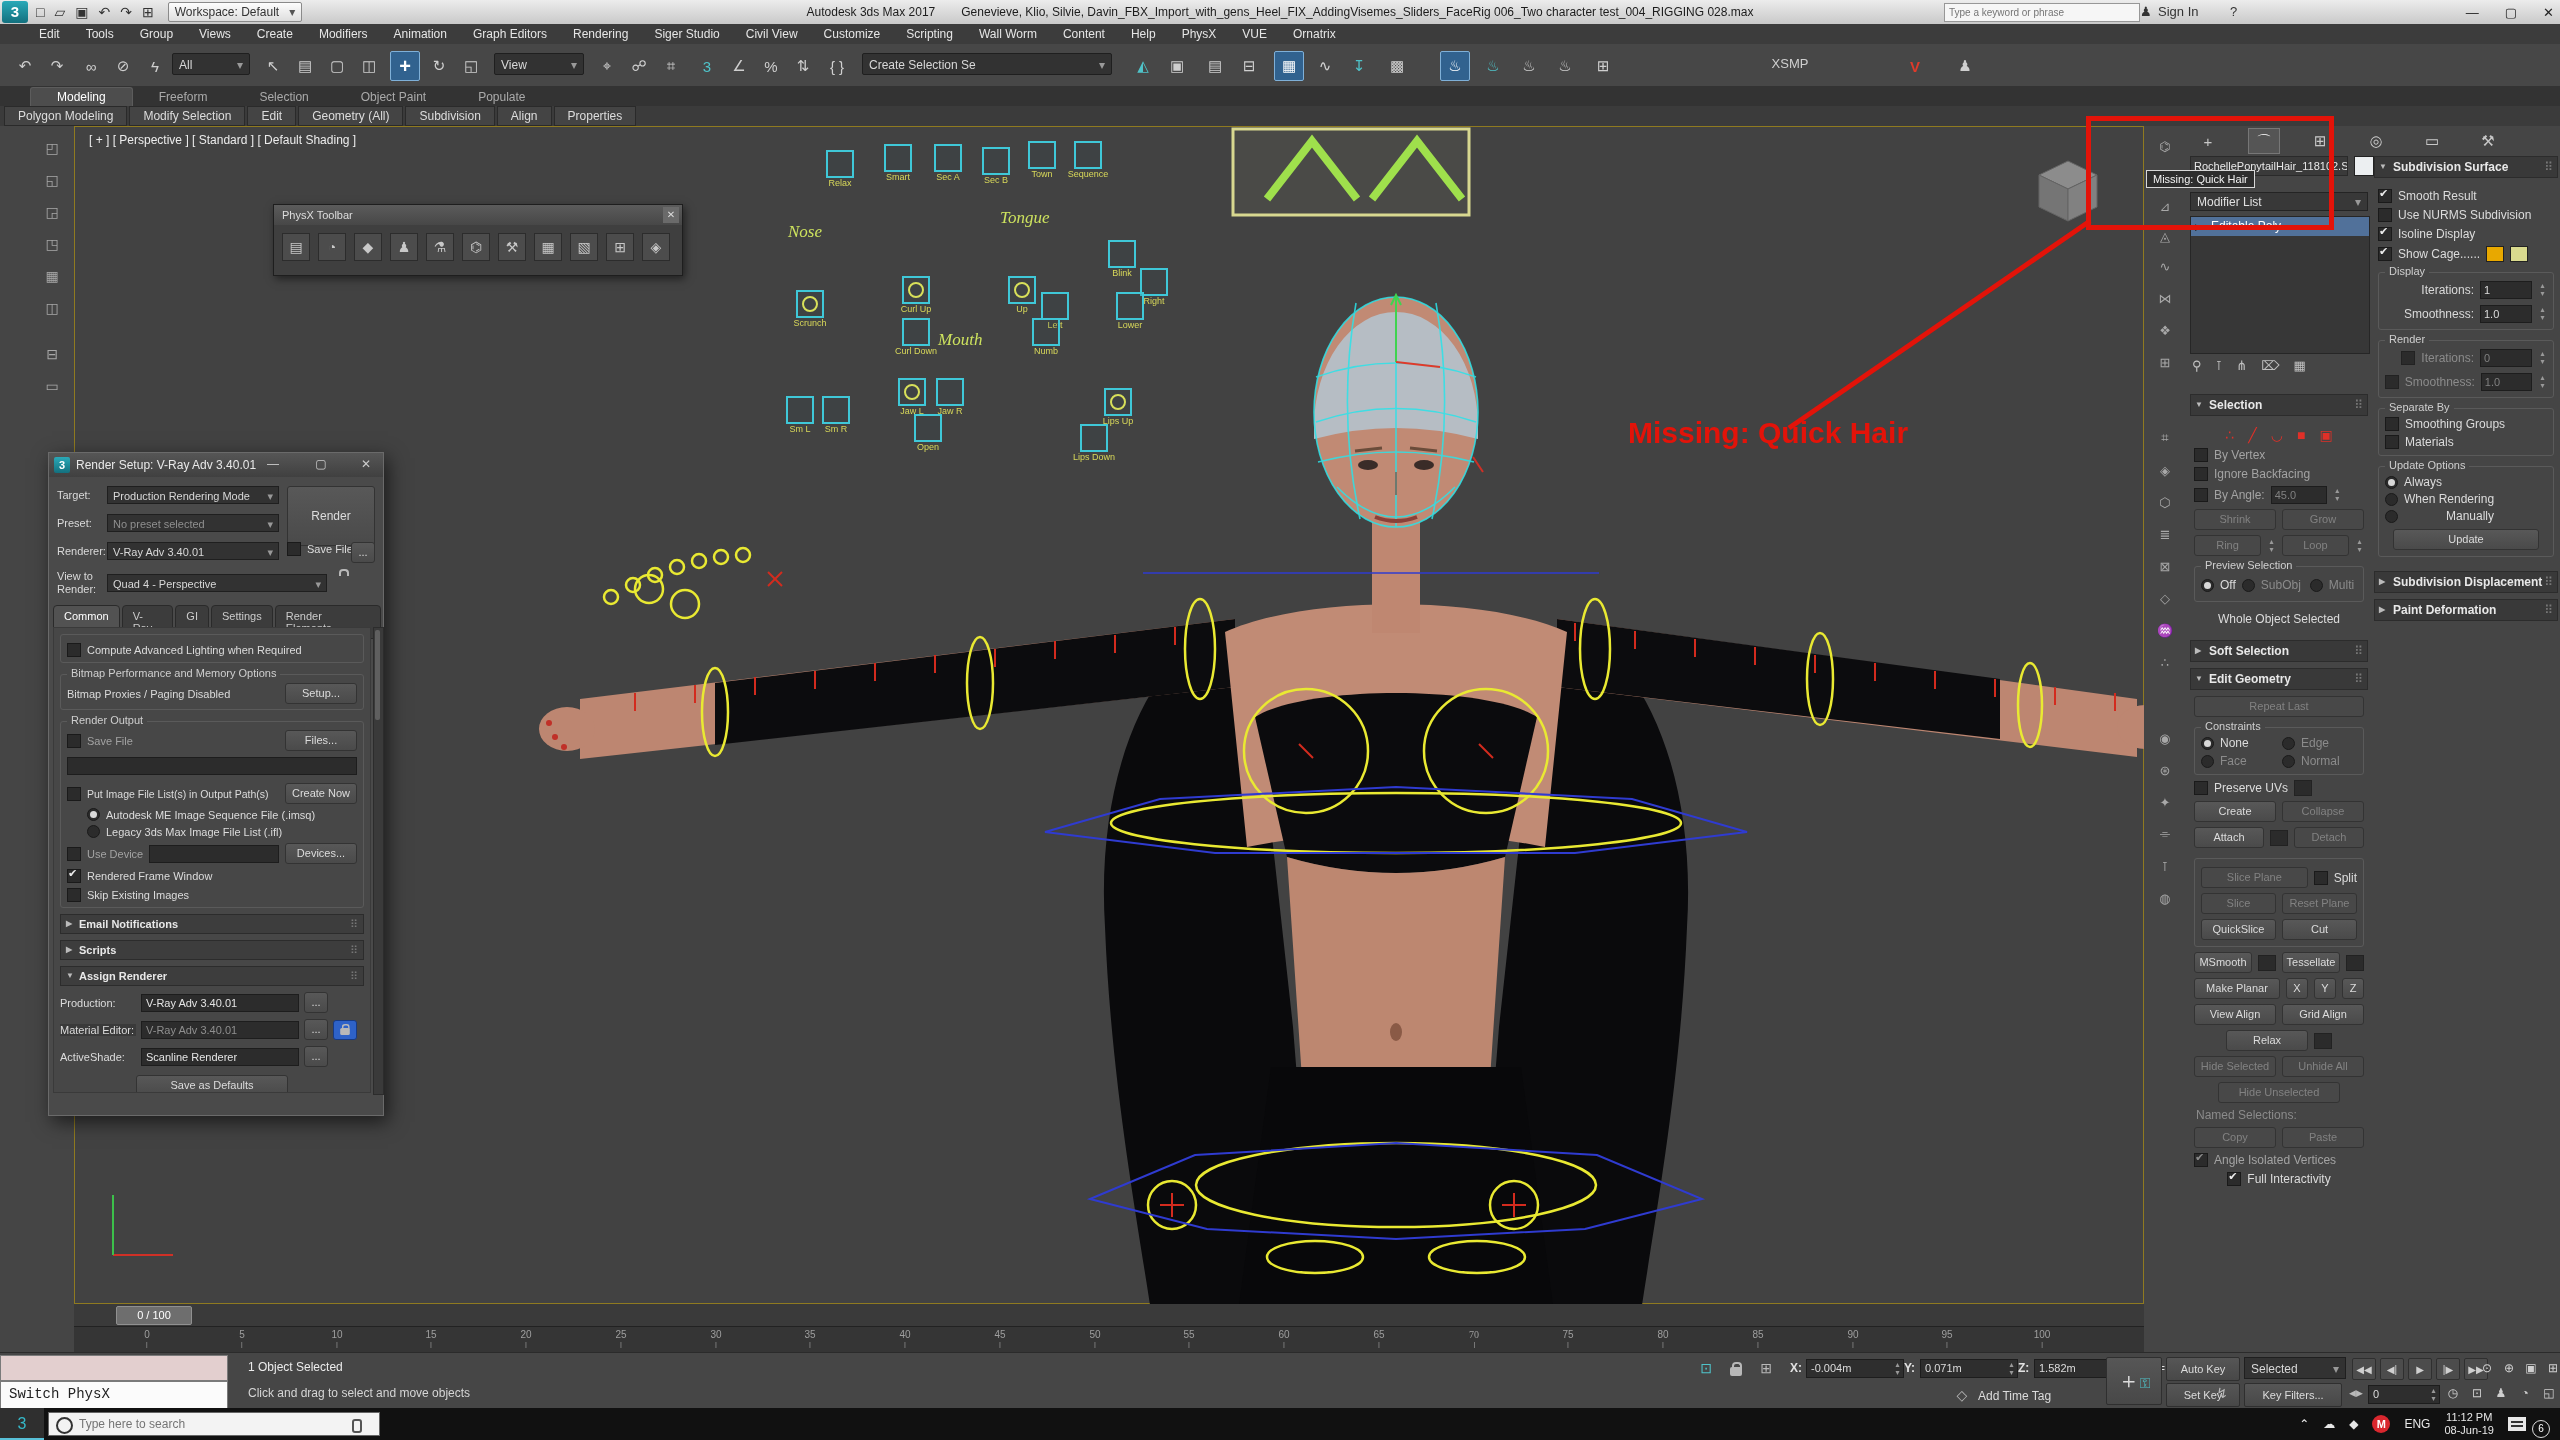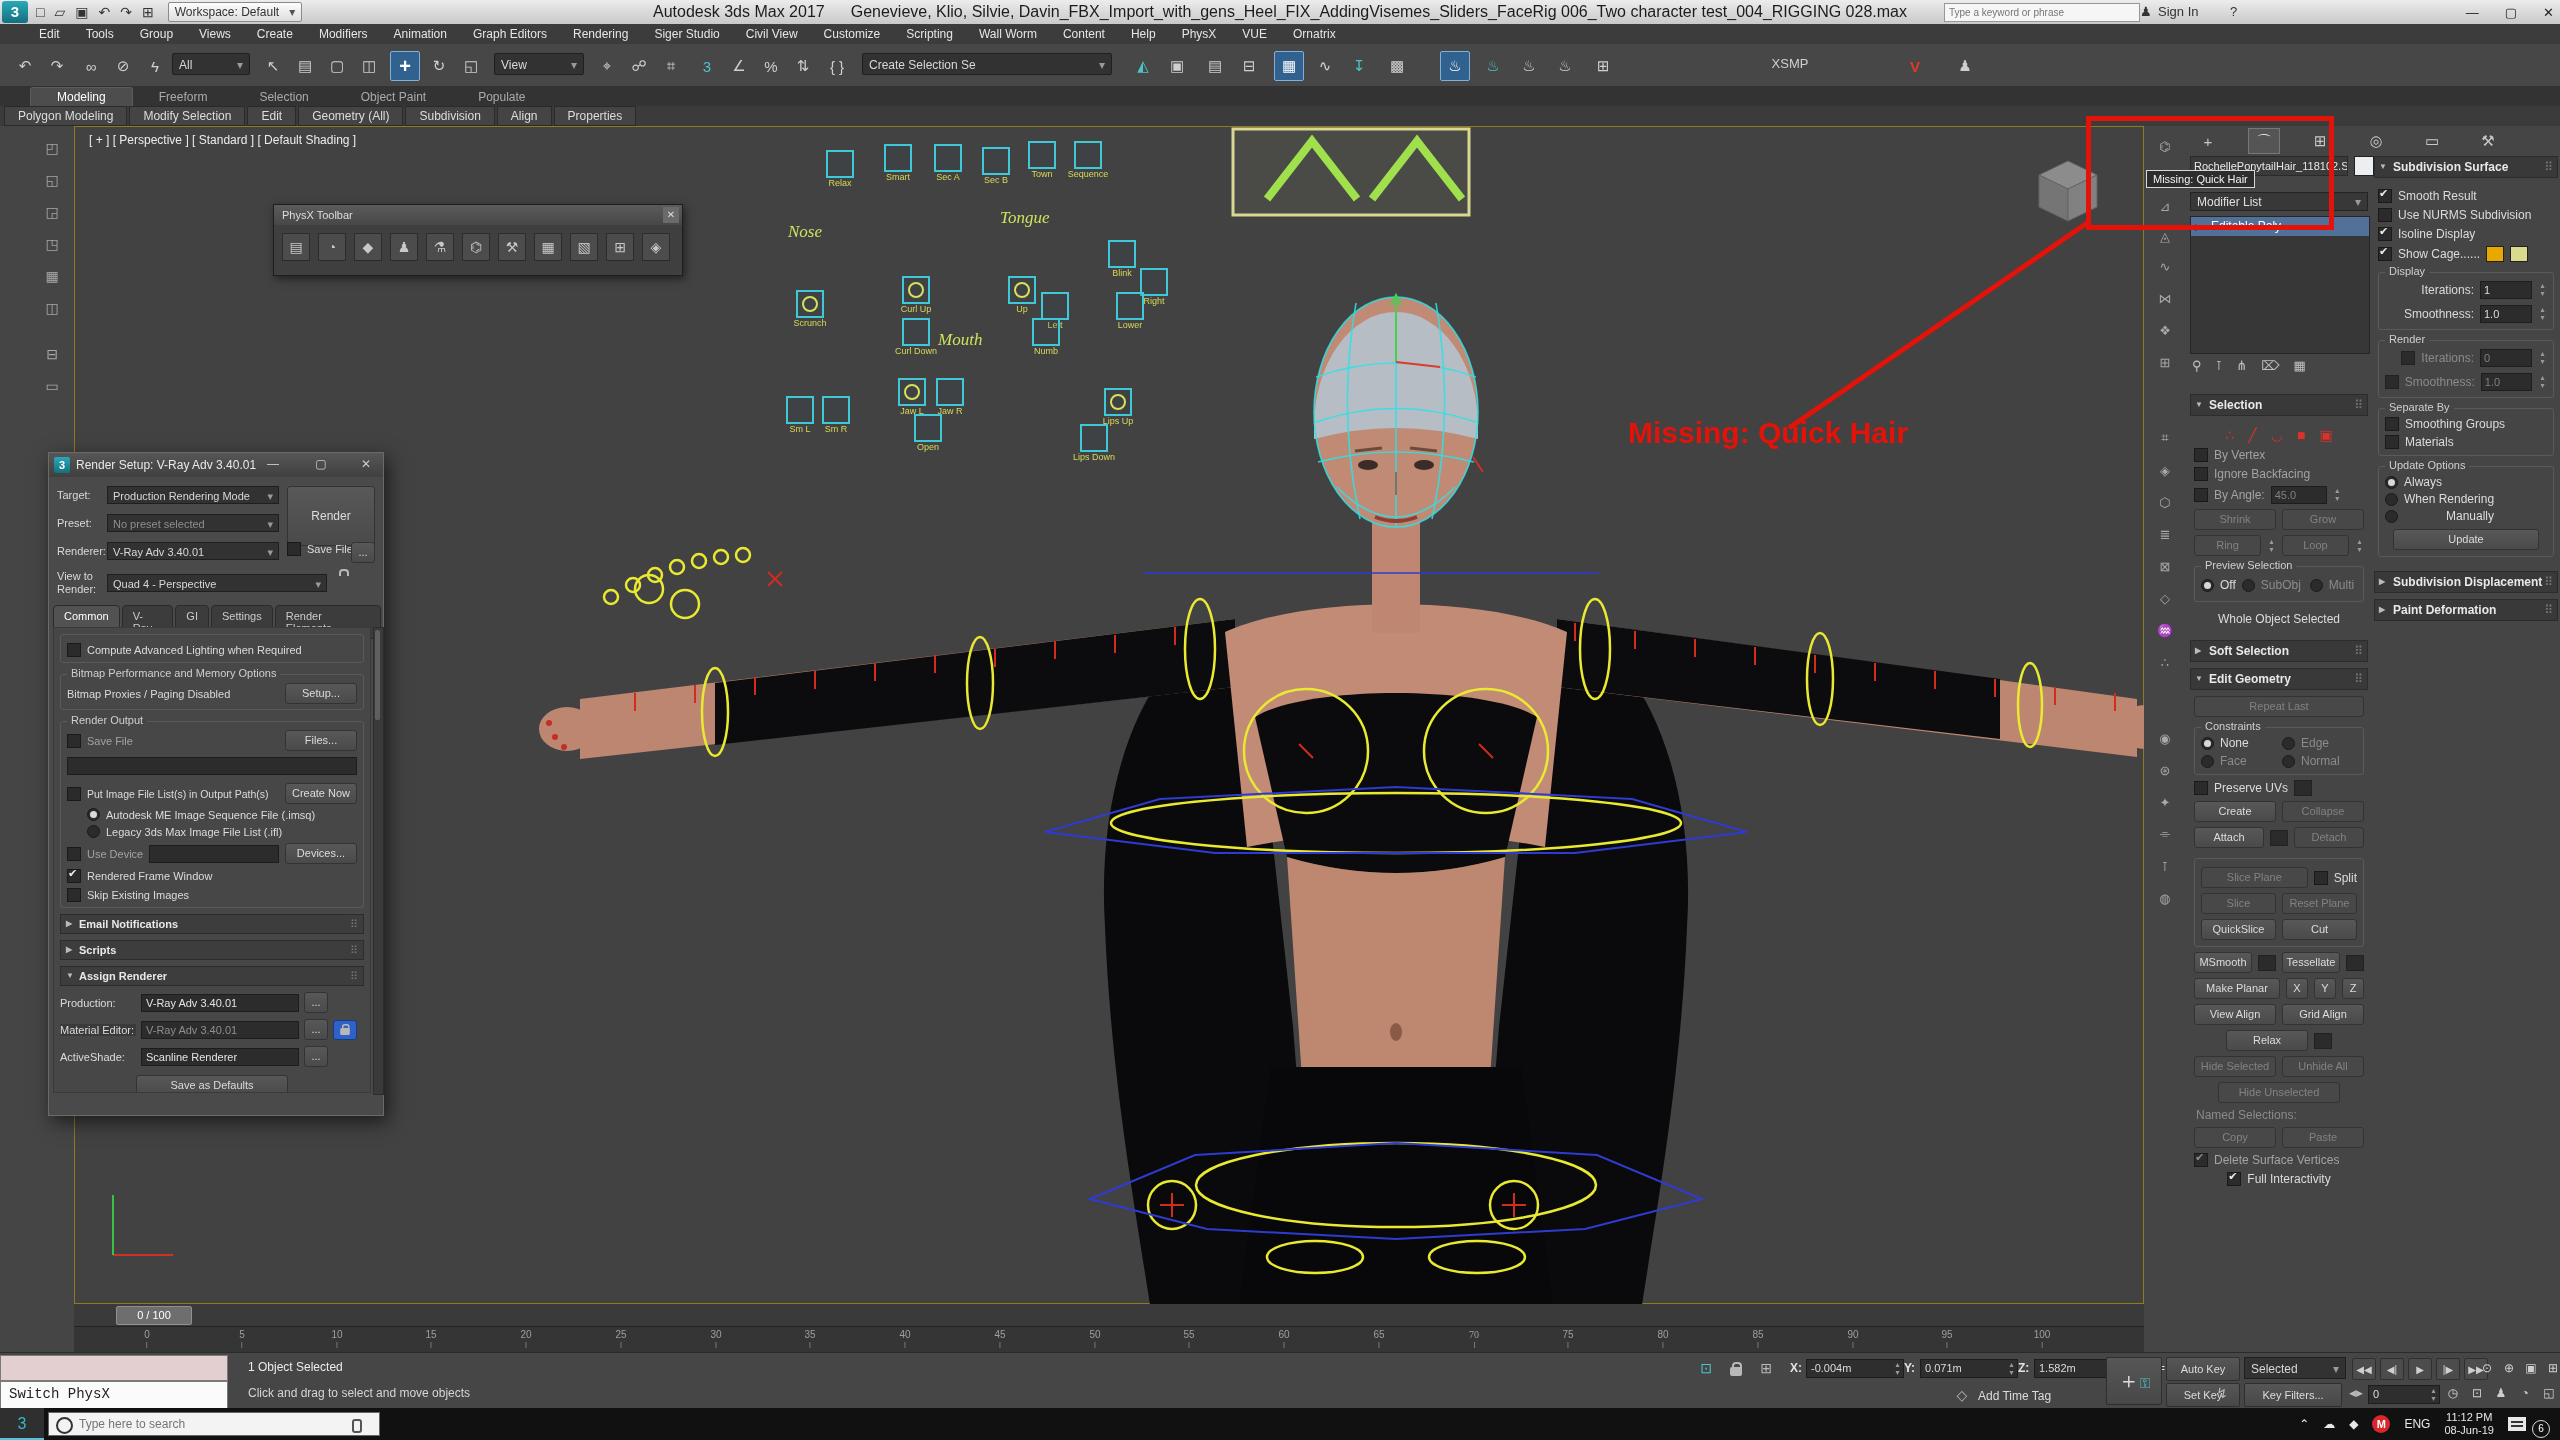--- a/index.html
+++ b/index.html
@@ -10,21 +10,21 @@
   .titlebar{position:absolute;left:0;top:0;width:2560px;height:24px;
     background:linear-gradient(#ececec,#c9c9c9);color:#222;display:flex;align-items:center;}
   .maxlogo{width:26px;height:22px;margin-left:2px;background:linear-gradient(#2aa9b8,#13707e);
     color:#fff;font-weight:bold;text-align:center;line-height:22px;border-radius:3px;font-size:15px;}
   .qat{display:flex;align-items:center;margin-left:8px;gap:10px;}
   .qat span{font-size:14px;color:#333;cursor:default;}
   .wsdd{margin-left:14px;background:linear-gradient(#fdfdfd,#dedede);border:1px solid #8a8a8a;
     height:18px;line-height:18px;padding:0 6px;color:#333;border-radius:2px;}
   .wsdd::after{content:"▾";margin-left:10px;color:#555;}
   .win-title{position:absolute;left:0;right:0;top:0;height:24px;display:flex;gap:26px;
-    align-items:center;justify-content:center;color:#1c1c1c;pointer-events:none;white-space:nowrap;font-size:16px;}
+    align-items:center;justify-content:center;color:#1c1c1c;pointer-events:none;white-space:nowrap;font-size:12px;}
   .kw-search{position:absolute;left:1944px;top:3px;width:186px;height:17px;background:#f6f6f6;
     border:1px solid #979797;font-size:10px;color:#777;font-family:"Liberation Sans",sans-serif;padding:0 4px;}
   .tb-ico{position:absolute;top:0;height:24px;line-height:24px;color:#333;font-size:13px;}
   .winbtns{position:absolute;right:6px;top:0;display:flex;gap:26px;height:24px;align-items:center;color:#222;font-size:13px;}
   
   .menubar{position:absolute;left:0;top:24px;width:2560px;height:20px;background:#3c3c3c;
     display:flex;align-items:center;padding-left:26px;box-sizing:border-box;}
   .menubar span{padding:0 13px;color:#e6e6e6;}
   
   .toolbar{position:absolute;left:0;top:44px;width:2560px;height:42px;background:#474747;border-bottom:1px solid #2e2e2e;}
@@ -771,21 +771,21 @@
         <div class="row2" style="justify-content:center;">
           <div class="btn dis" style="width:120px;">Hide Unselected</div>
         </div>
         <div style="color:#8b8b8b;margin:5px 0 2px 2px;">Named Selections:</div>
         <div class="row2">
           <div class="btn dis" style="flex:1;">Copy</div>
           <div class="btn dis" style="flex:1;">Paste</div>
         </div>
         <div class="chk dis on">
             <span class="box"></span>
-            <span>Delete Surface Vertices</span>
+            <span>Angle Isolated Vertices</span>
           </div>
         <div class="chk on" style="justify-content:center;">
             <span class="box"></span>
             <span>Full Interactivity</span>
           </div>
       </div>
     </div>
 
     <div class="col" style="left:188px;top:24px;width:184px;">
       <div class="ro">Subdivision Surface</div>

